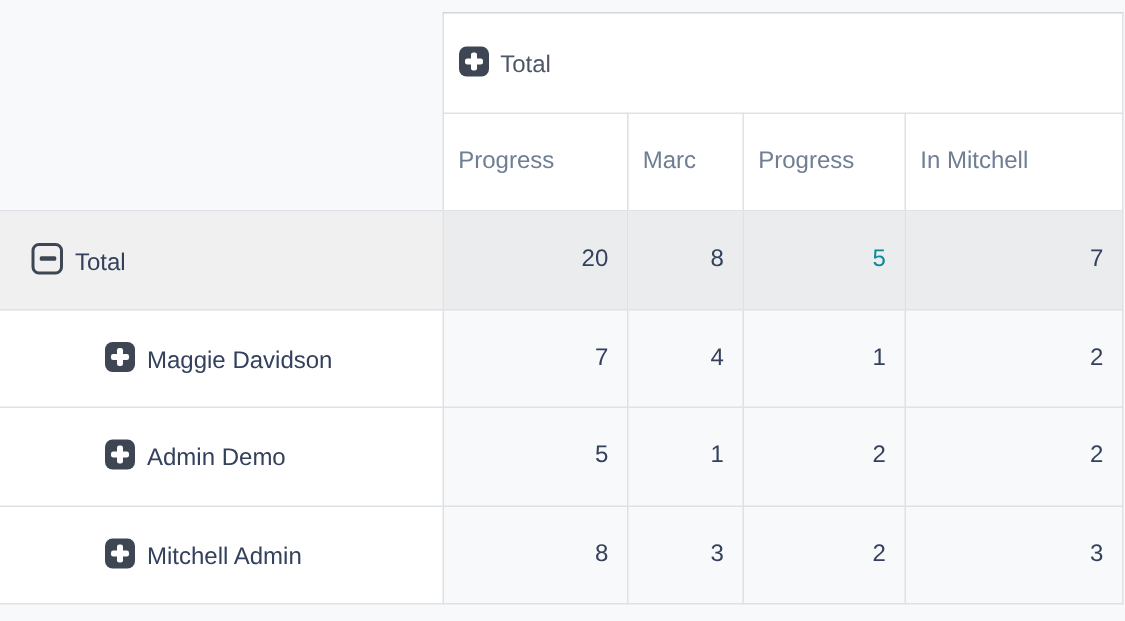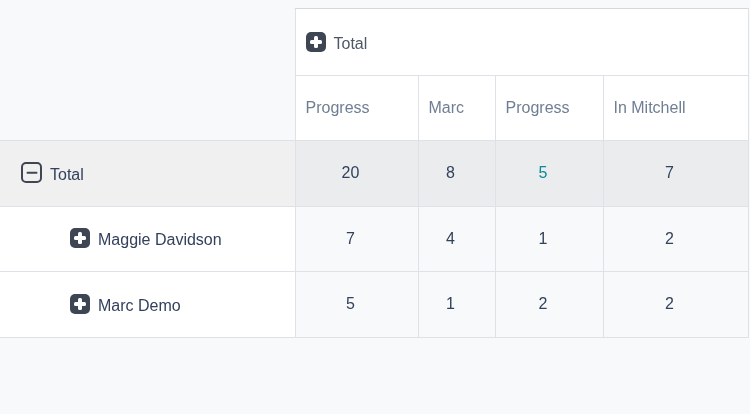--- a/index.html
+++ b/index.html
@@ -75,21 +75,21 @@
     text-align: left;
     color: var(--text-dark);
   }
   tbody th.level-0 { padding-left: 21px; }
   tbody th.level-1 { padding-left: 70px; margin-left: 24px; }
 
   
   tbody td.value {
     background: var(--data-bg);
     border: 1px solid var(--border);
-    text-align: center;
+    text-align: right;
     padding-right: 12px;
     color: var(--text-dark);
   }
   tbody tr.total-row th.row-header { background: var(--total-header-bg); }
   tbody tr.total-row td.value { background: var(--total-data-bg); }
   tbody td.value.highlight { color: var(--accent-teal); }
 
   
   .icon {
     display: inline-block;
@@ -164,21 +164,30 @@
       <th class="row-header level-1">
         <span class="icon icon-plus"></span><span>Maggie Davidson</span>
       </th>
       <td class="value">7</td>
       <td class="value">4</td>
       <td class="value">1</td>
       <td class="value">2</td>
     </tr>
     <tr>
       <th class="row-header level-1">
-        <span class="icon icon-plus"></span><span>Marc Demo</span>
+        <span class="icon icon-plus"></span><span>Admin Demo</span>
       </th>
       <td class="value">5</td>
       <td class="value">1</td>
       <td class="value">2</td>
       <td class="value">2</td>
     </tr>
+    <tr>
+      <th class="row-header level-1">
+        <span class="icon icon-plus"></span><span>Mitchell Admin</span>
+      </th>
+      <td class="value">8</td>
+      <td class="value">3</td>
+      <td class="value">2</td>
+      <td class="value">3</td>
+    </tr>
   </tbody>
 </table>
 
 </body></html>

